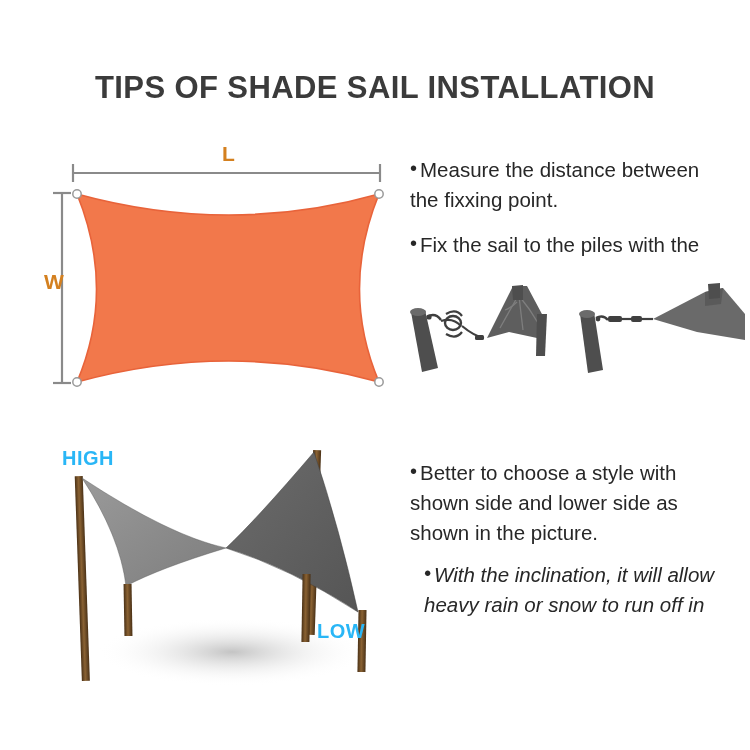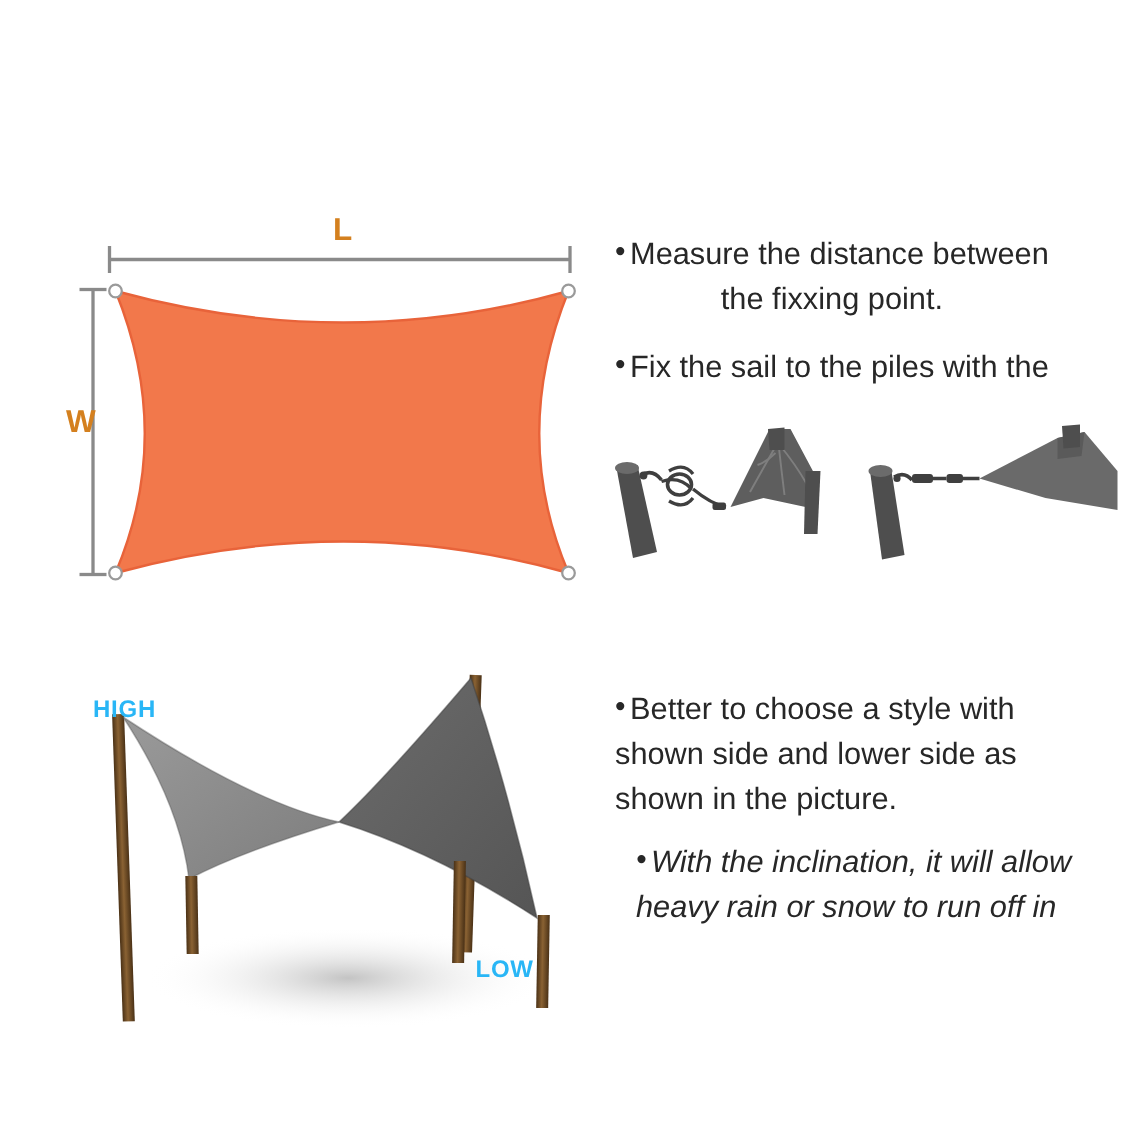--- a/index.html
+++ b/index.html
@@ -88,33 +88,33 @@
   #sail-bottom {
     position: absolute;
     left: 40px;
     top: 440px;
     width: 380px;
     height: 265px;
   }
   .hl-label {
     position: absolute;
     font-weight: bold;
-    font-size: 16px;
+    font-size: 20px;
     color: #29b6f6;
     letter-spacing: 0.5px;
-    margin-top: 18px;
   }
   #label-HIGH { left: 22px; top: 7px; }
   #label-LOW  { left: 277px; top: 180px; }
 </style>
 </head>
 <body>
 
 <div id="page">
 
+  <div id="title">TIPS OF SHADE SAIL INSTALLATION</div>
 
   <div id="sail-top">
     <svg width="360" height="260" viewBox="0 0 360 260">
 
       <g stroke="#8a8a8a" stroke-width="2.2">
         <line x1="33" y1="33" x2="340" y2="33"></line>
         <line x1="33" y1="24" x2="33" y2="42"></line>
         <line x1="340" y1="24" x2="340" y2="42"></line>
       </g>
 
@@ -225,21 +225,21 @@
         <rect x="262" y="134" width="8" height="68" fill="url(#gradPole)" transform="rotate(1 266 168)"></rect>
         <rect x="318" y="170" width="8" height="62" fill="url(#gradPole)" transform="rotate(1 322 200)"></rect>
       </g>
     </svg>
     <div class="hl-label" id="label-HIGH">HIGH</div>
     <div class="hl-label" id="label-LOW">LOW</div>
   </div>
 
   <div id="clip-right">
 
-    <div class="bullet-block" style="left:0; top:155px;text-align:center;">
+    <div class="bullet-block" style="left:0; top:155px;">
       <span class="bullet-line"><span class="bullet-dot">•</span><span>Measure the distance between</span></span>
       <span class="bullet-line">the fixxing point.</span>
     </div>
 
     <div class="bullet-block" style="left:0; top:230px;">
       <span class="bullet-line"><span class="bullet-dot">•</span><span>Fix the sail to the piles with the</span></span>
     </div>
 
     <div class="bullet-block" style="left:0; top:458px;">
       <span class="bullet-line"><span class="bullet-dot">•</span><span>Better to choose a style with</span></span>

